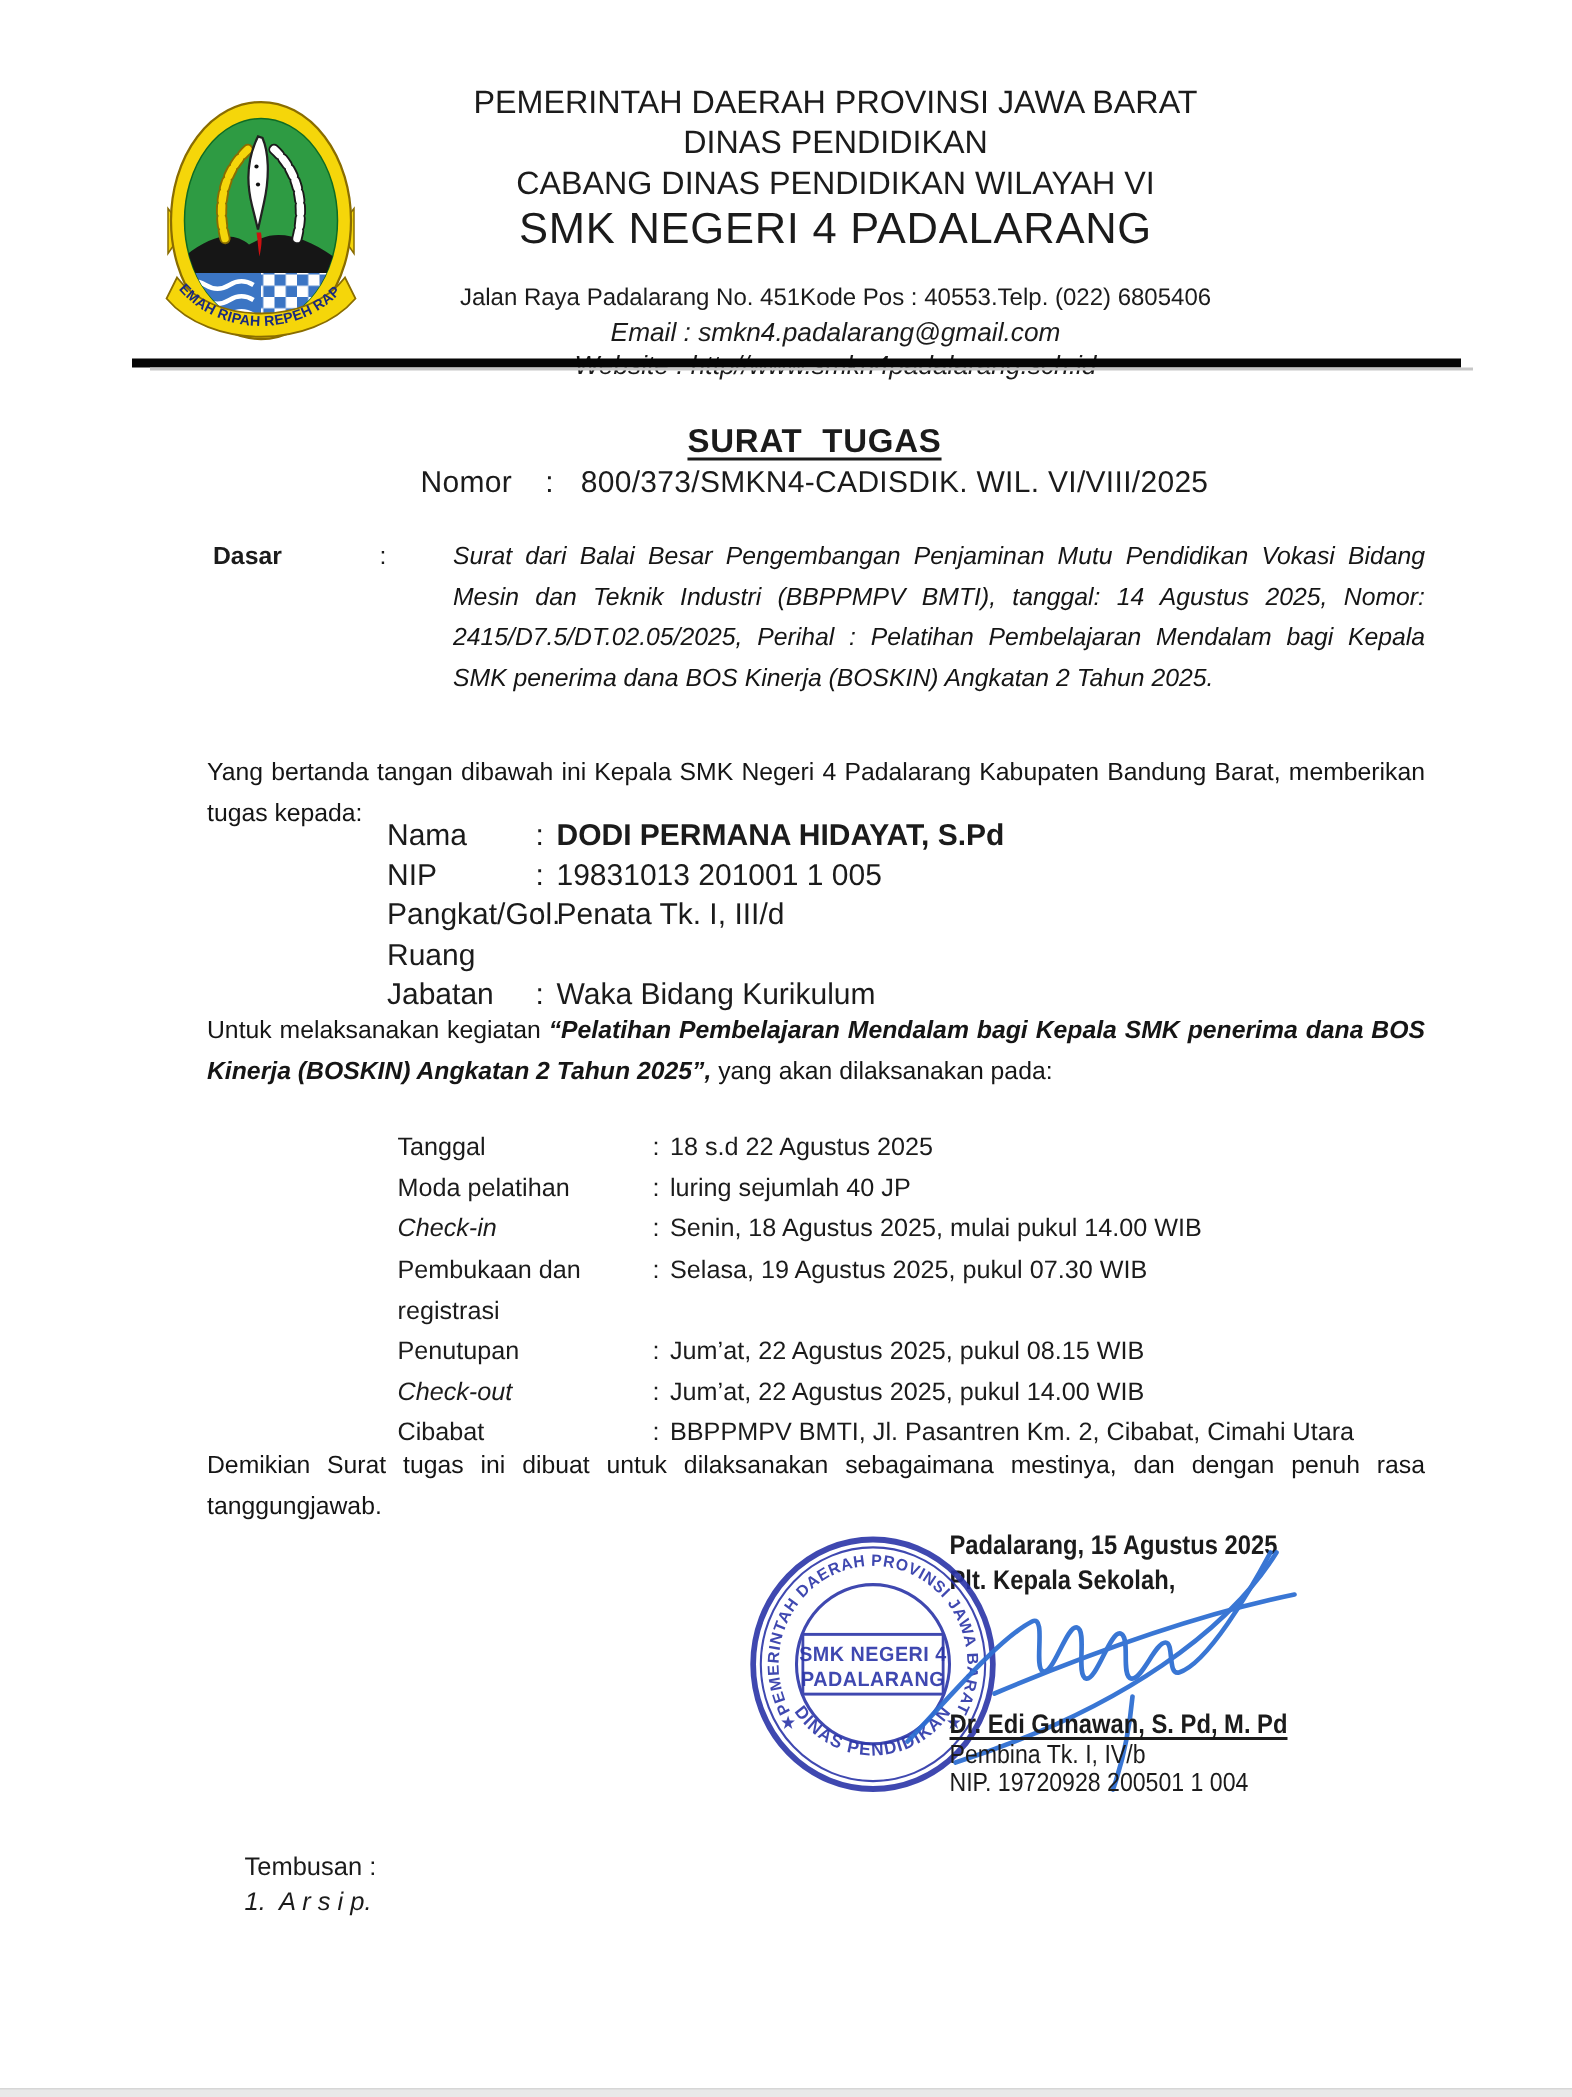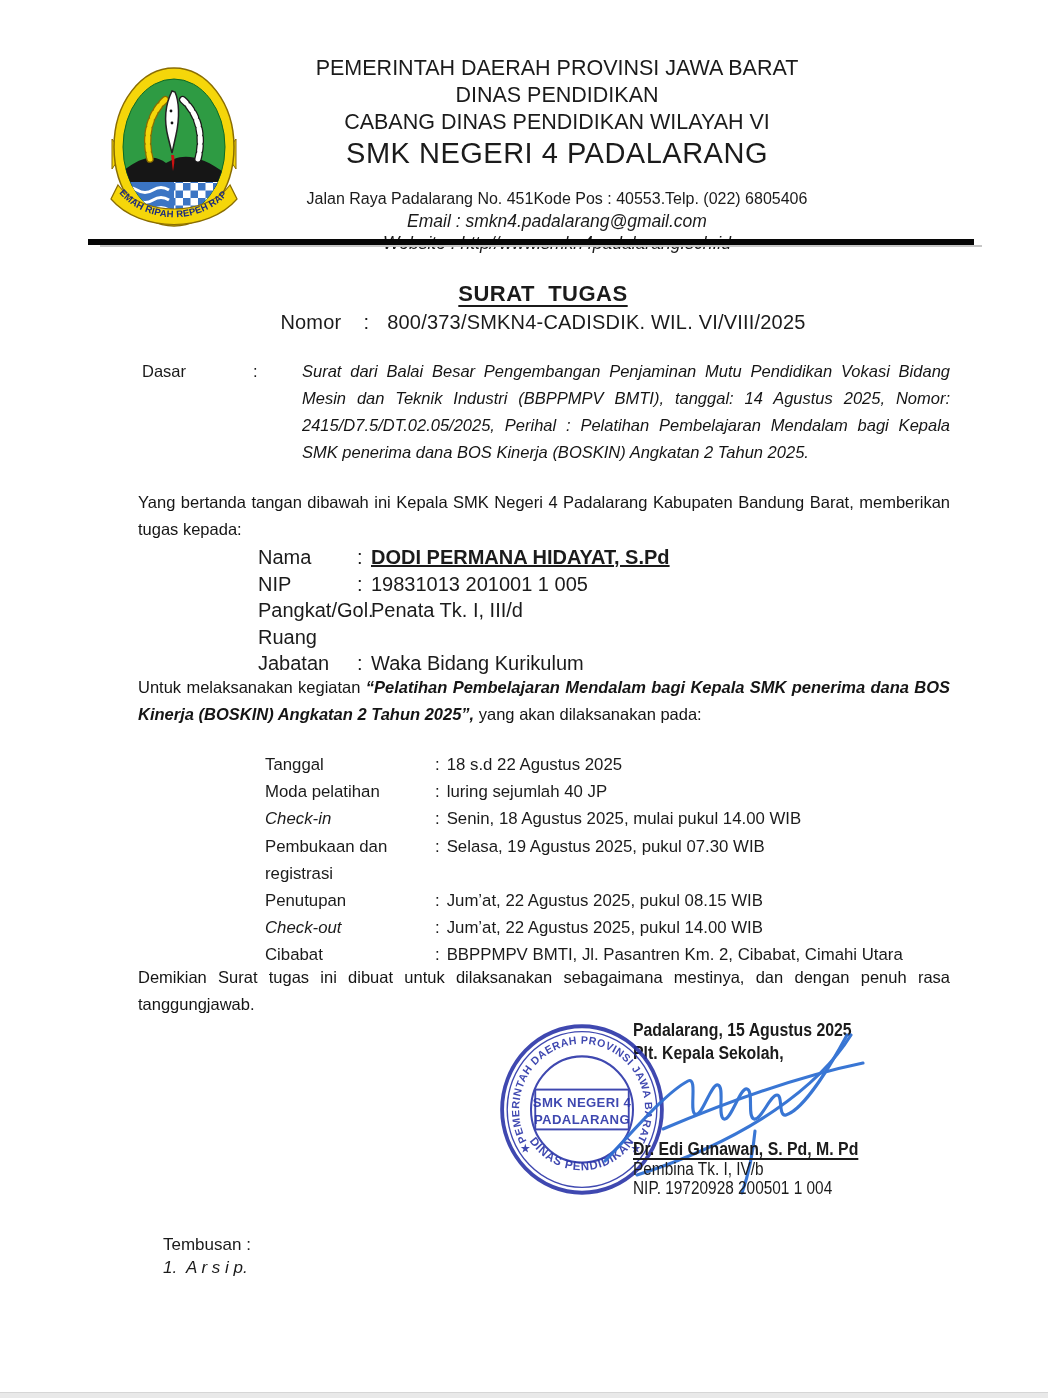--- a/index.html
+++ b/index.html
@@ -20,29 +20,29 @@
   .rule::after{content:"";position:absolute;left:12px;right:-8px;top:6px;height:2px;background:#c7c7c7;}
   
   .doc-title{left:0;top:281px;width:1086px;text-align:center;font-size:22px;font-weight:bold;}
   .doc-title span{white-space:pre;text-decoration:underline;text-underline-offset:4px;text-decoration-thickness:2px;letter-spacing:.5px;}
   .doc-number{left:0;top:311px;width:1086px;text-align:center;font-size:20px;letter-spacing:.2px;}
   .doc-number .nlabel{margin-right:22px;}
   .doc-number .ncolon{margin-right:18px;}
   
   .para{font-size:16.5px;line-height:27px;text-align:justify;color:#151515;}
   .dasar{left:142px;top:358px;width:808px;}
-  .dasar .dlabel{position:absolute;left:0;top:0;font-size:16.5px;line-height:27px;}
+  .dasar .dlabel{position:absolute;left:0;top:0;font-size:16.5px;line-height:27px;font-weight:bold;}
   .dasar .dcolon{position:absolute;left:111px;top:0;font-size:16.5px;line-height:27px;}
   .dasar .dtext{margin-left:160px;width:648px;font-style:italic;}
-  .intro{left:138px;top:489px;width:812px;}
+  .intro{left:138px;top:502px;width:812px;}
   .person{left:258px;top:544px;display:grid;grid-template-columns:99px 14px auto;font-size:20px;line-height:26.5px;}
   .schedule{left:265px;top:751px;display:grid;grid-template-columns:170px auto;font-size:16.8px;line-height:27.2px;}
   .schedule .val .c{margin-right:7px;}
   .it{font-style:italic;}
-  .b{font-weight:bold;text-decoration:underline;}
+  .b{font-weight:bold;}
   .bi{font-weight:bold;font-style:italic;}
   .closing{left:138px;top:964px;width:812px;}
   
   .sig-top{left:633px;top:1019px;font-size:18px;font-weight:bold;line-height:23px;transform:scaleX(.88);transform-origin:left top;white-space:nowrap;}
   .sig-bottom{left:633px;top:1140px;font-size:17.5px;line-height:19.5px;transform:scaleX(.88);transform-origin:left top;white-space:nowrap;}
   .sig-bottom .name{font-weight:bold;text-decoration:underline;text-underline-offset:3px;text-decoration-thickness:2px;font-size:18px;}
   .stamp{left:497px;top:1021px;width:170px;height:177px;}
   .ink{left:585px;top:1023px;width:290px;height:172px;}
   
   .tembusan{left:138px;top:1233px;font-size:17px;line-height:23px;margin-left:25px;}

